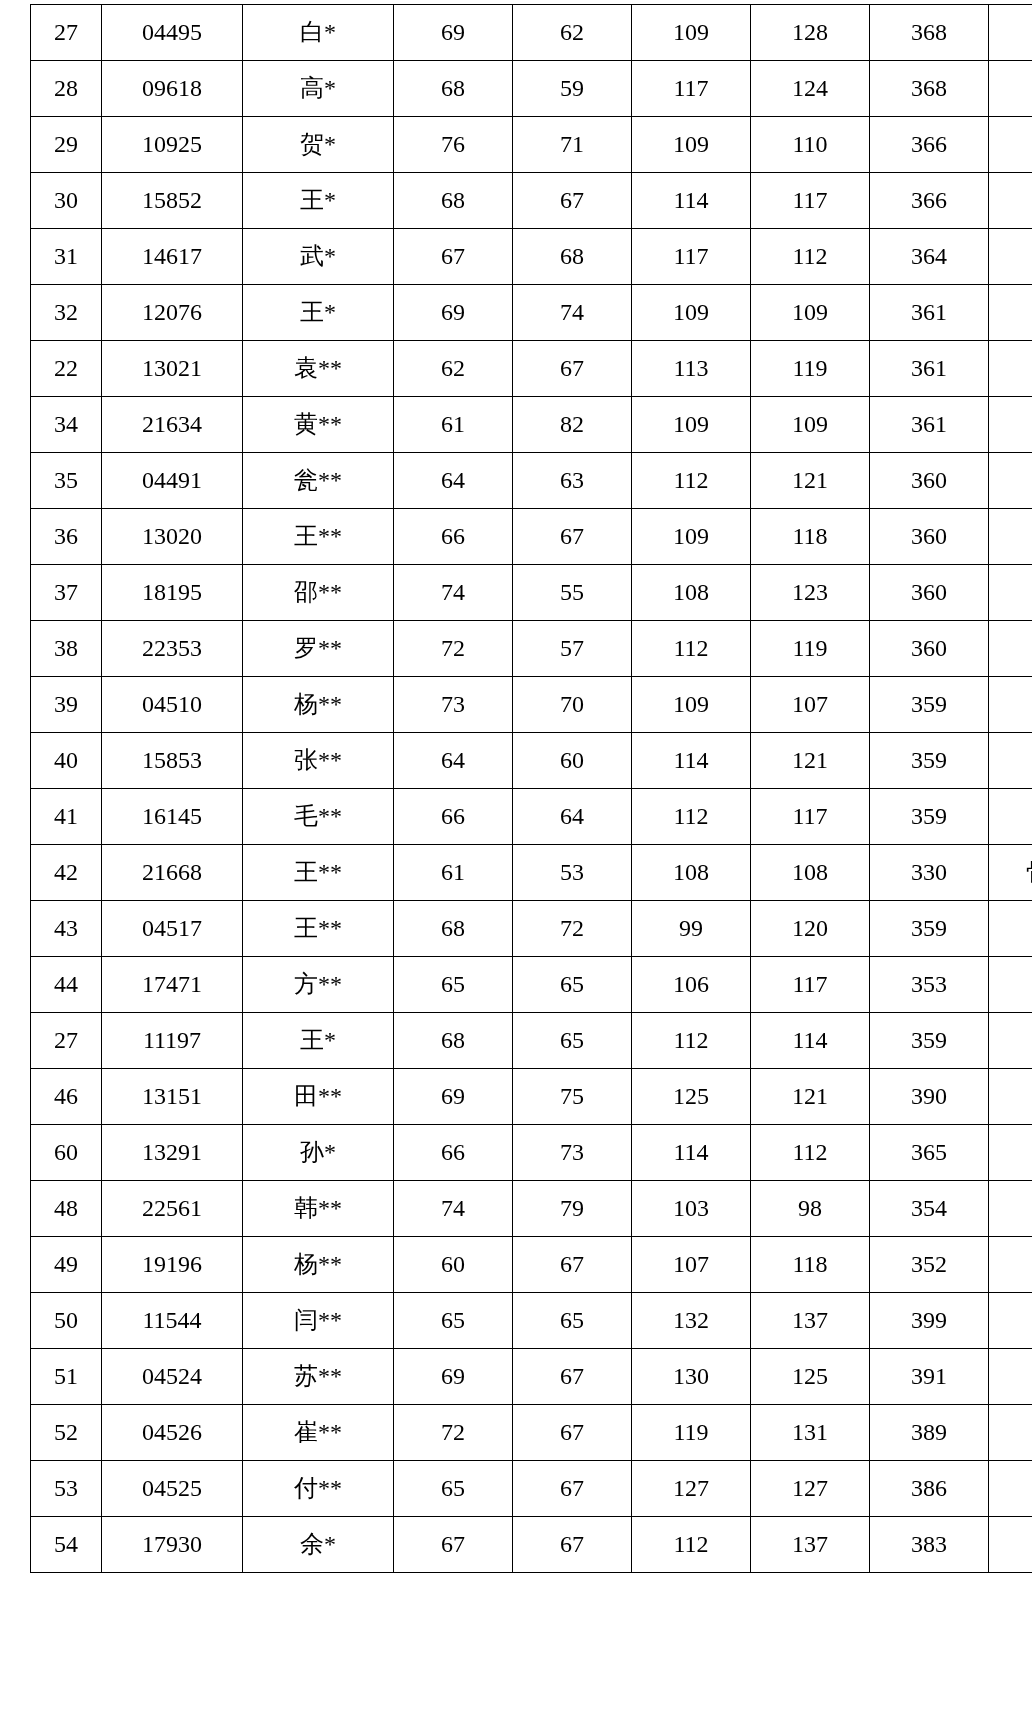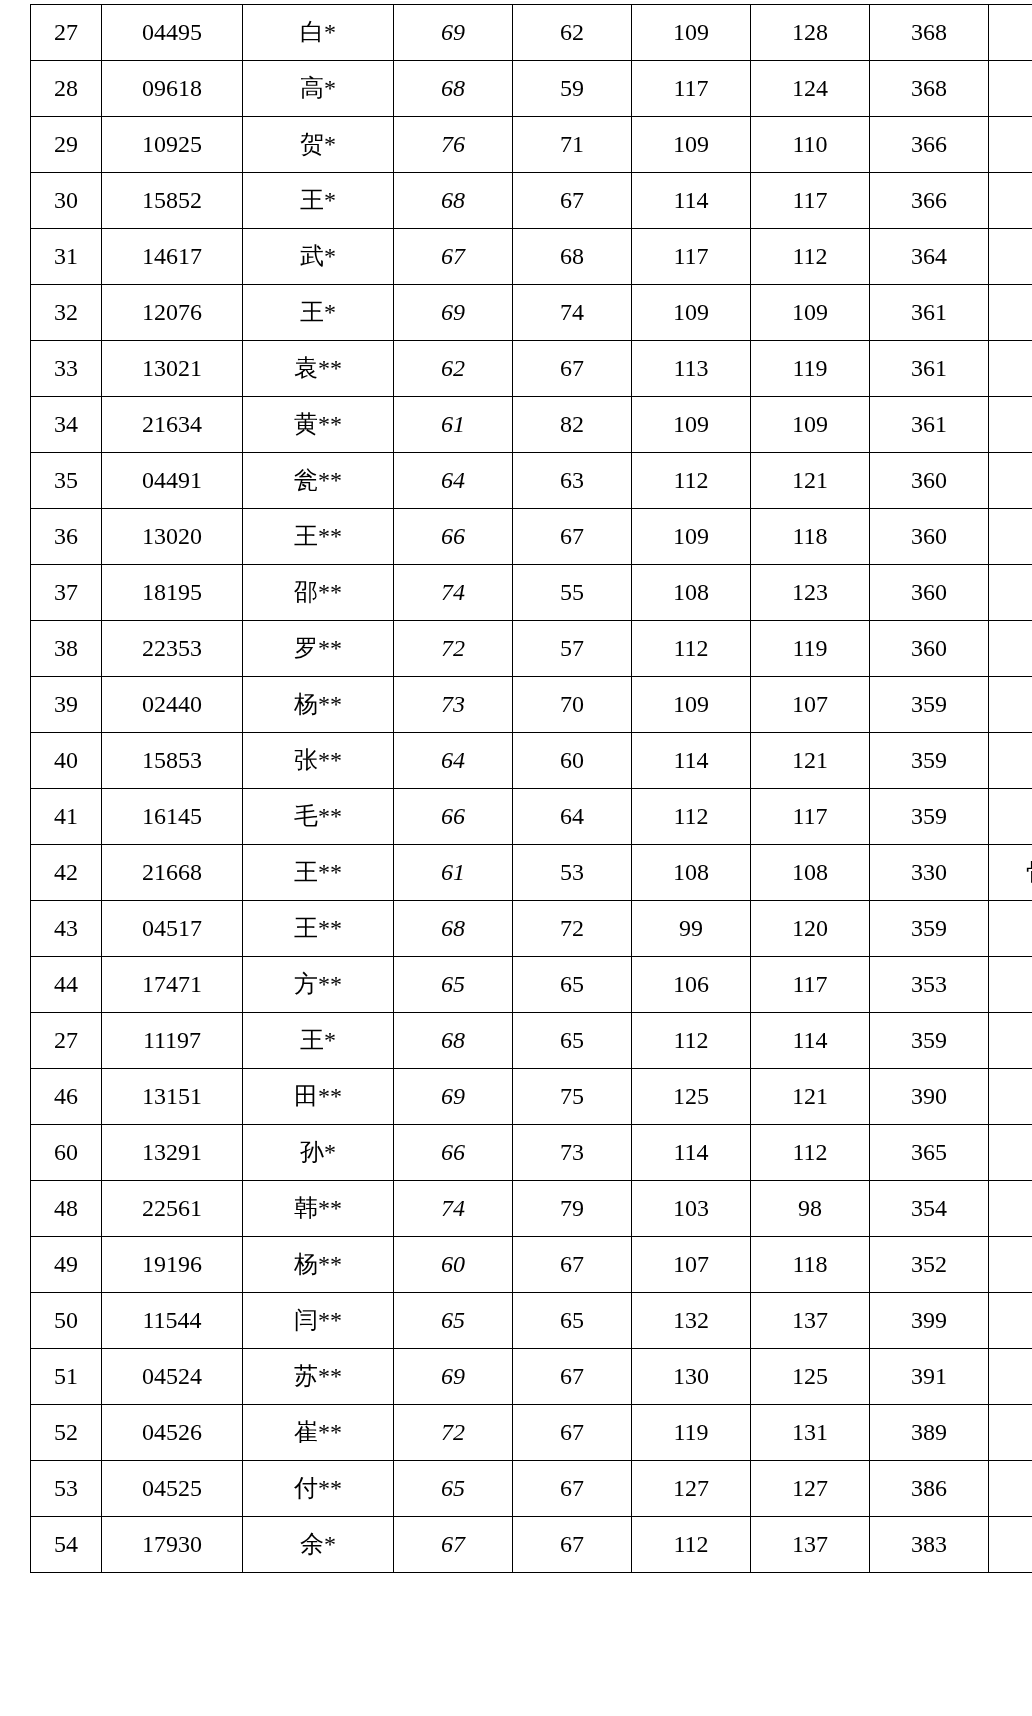--- a/index.html
+++ b/index.html
@@ -31,21 +31,21 @@
     vertical-align: middle;
     font-size: 24px;
     line-height: 1.1;
     height: 55px;
     padding: 0;
     font-family: "Liberation Serif", "DejaVu Serif", serif;
   }
   td.c-idx { width: 70px; }
   td.c-code { width: 140px; }
   td.c-name { width: 150px; font-family: "DejaVu Sans", "Liberation Sans", sans-serif; font-size: 23px; }
-  td.c-v1 { width: 118px; font-style: italic; }
+  td.c-v1 { width: 118px; }
   td.c-v2 { width: 118px; }
   td.c-v3 { width: 118px; }
   td.c-v4 { width: 118px; }
   td.c-total { width: 118px; }
   td.c-note { width: 122px; font-family: "DejaVu Sans", "Liberation Sans", sans-serif; font-size: 23px; }
 </style>
 </head>
 <body>
 
 <div class="page">
@@ -111,21 +111,21 @@
           <td class="c-code">12076</td>
           <td class="c-name">王*</td>
           <td class="c-v1">69</td>
           <td class="c-v2">74</td>
           <td class="c-v3">109</td>
           <td class="c-v4">109</td>
           <td class="c-total">361</td>
           <td class="c-note"></td>
         </tr>
         <tr>
-          <td class="c-idx">33</td>
+          <td class="c-idx">22</td>
           <td class="c-code">13021</td>
           <td class="c-name">袁**</td>
           <td class="c-v1">62</td>
           <td class="c-v2">67</td>
           <td class="c-v3">113</td>
           <td class="c-v4">119</td>
           <td class="c-total">361</td>
           <td class="c-note"></td>
         </tr>
         <tr>
@@ -178,21 +178,21 @@
           <td class="c-name">罗**</td>
           <td class="c-v1">72</td>
           <td class="c-v2">57</td>
           <td class="c-v3">112</td>
           <td class="c-v4">119</td>
           <td class="c-total">360</td>
           <td class="c-note"></td>
         </tr>
         <tr>
           <td class="c-idx">39</td>
-          <td class="c-code">02440</td>
+          <td class="c-code">04510</td>
           <td class="c-name">杨**</td>
           <td class="c-v1">73</td>
           <td class="c-v2">70</td>
           <td class="c-v3">109</td>
           <td class="c-v4">107</td>
           <td class="c-total">359</td>
           <td class="c-note"></td>
         </tr>
         <tr>
           <td class="c-idx">40</td>

